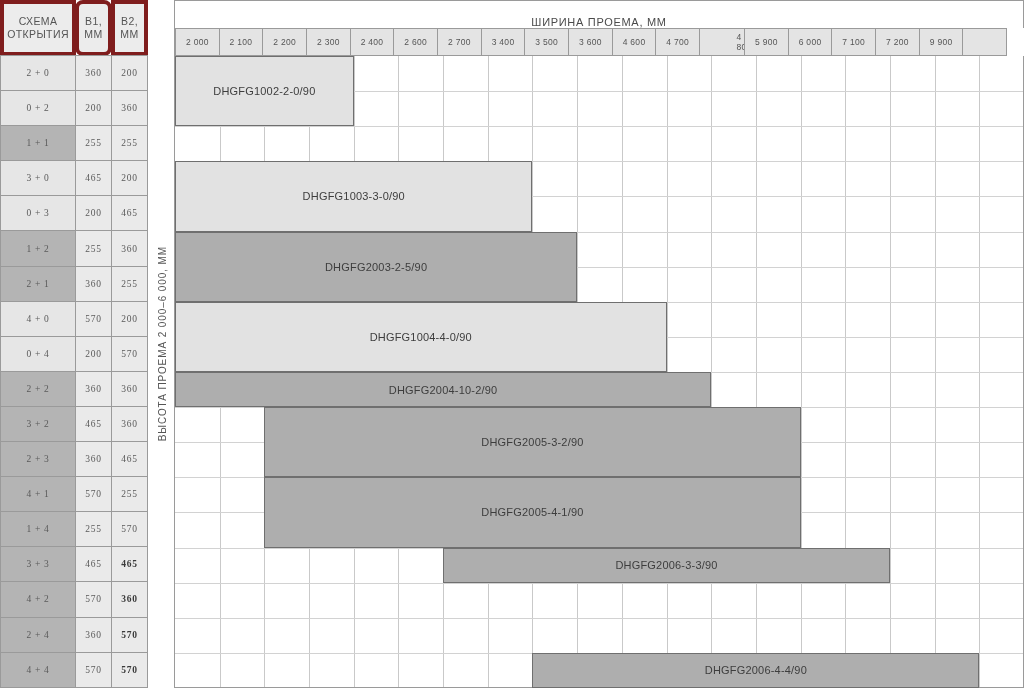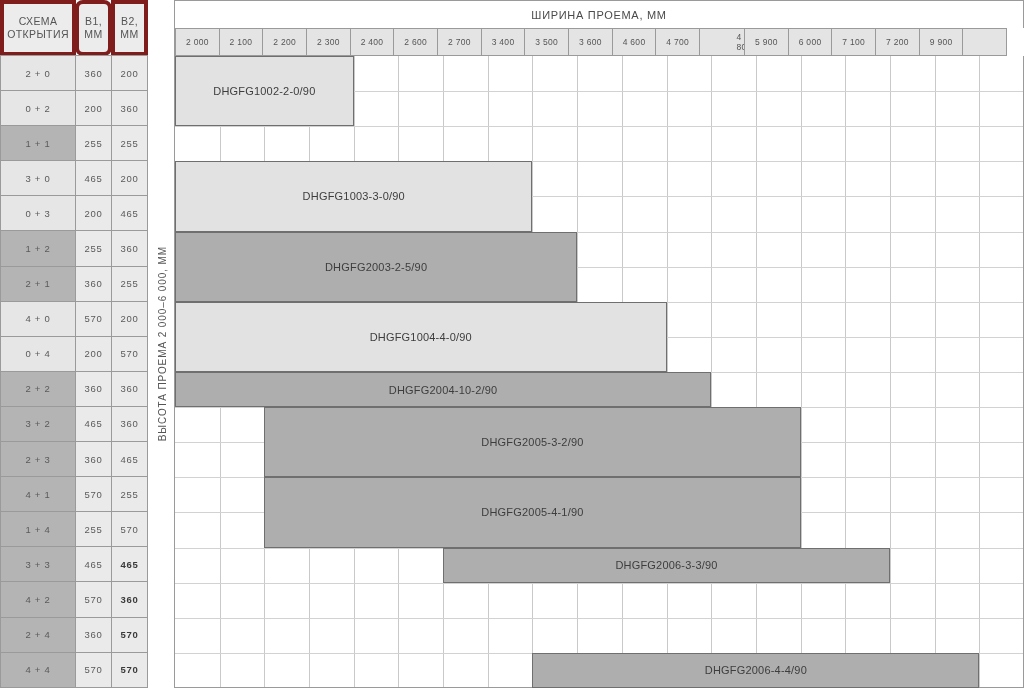--- a/index.html
+++ b/index.html
@@ -28,21 +28,21 @@
     display: flex; align-items: center; justify-content: center;
     text-align: center;
     font-size: 10.5px; line-height: 1.25; letter-spacing: .4px;
     color: #555;
   }
   .spec-head .c-scheme { width: 76px; height: 56px; }
   .spec-head .c-b1 { width: 37px; height: 56px; margin-left: -1px; border-radius: 8px; }
   .spec-head .c-b2 { width: 37px; height: 56px; margin-left: -1px; }
 
   .spec-rows { position: absolute; left: 0; top: 56px; width: 150px; }
-  .spec-row { display: flex; height: 35.1px; }
+  .spec-row { display: flex; height: 35.1px; font-family: Liberation Serif, serif; }
   .spec-row .cell {
     border: 1px solid #9a9a9a;
     margin-top: -1px;
     display: flex; align-items: center; justify-content: center;
     font-size: 9.5px; letter-spacing: .7px; color: #5a5a5a;
   }
   .spec-row .c-scheme { width: 76px; }
   .spec-row .c-b1 { width: 37px; margin-left: -1px; }
   .spec-row .c-b2 { width: 37px; margin-left: -1px; }
   .spec-row.tone-light .c-scheme { background: #e6e6e6; }
@@ -62,21 +62,21 @@
     white-space: nowrap;
   }
 
   
   .chart {
     position: absolute; left: 175px; top: 0; right: 0; bottom: 0;
     width: 849px; height: 688px;
   }
   .chart-title {
     position: absolute; left: 0; top: 0; width: 849px; height: 28px;
-    display: flex; align-items: center; justify-content: center;
+    display: flex; align-items: flex-end; justify-content: center;
     font-size: 11px; letter-spacing: .7px; color: #4a4a4a;
     border-top: 1px solid #9a9a9a;
     border-right: 1px solid #9a9a9a;
   }
   .col-head {
     position: absolute; left: 0; top: 28px; width: 849px; height: 28px;
     display: flex;
   }
   .col-head .ch {
     height: 28px;

